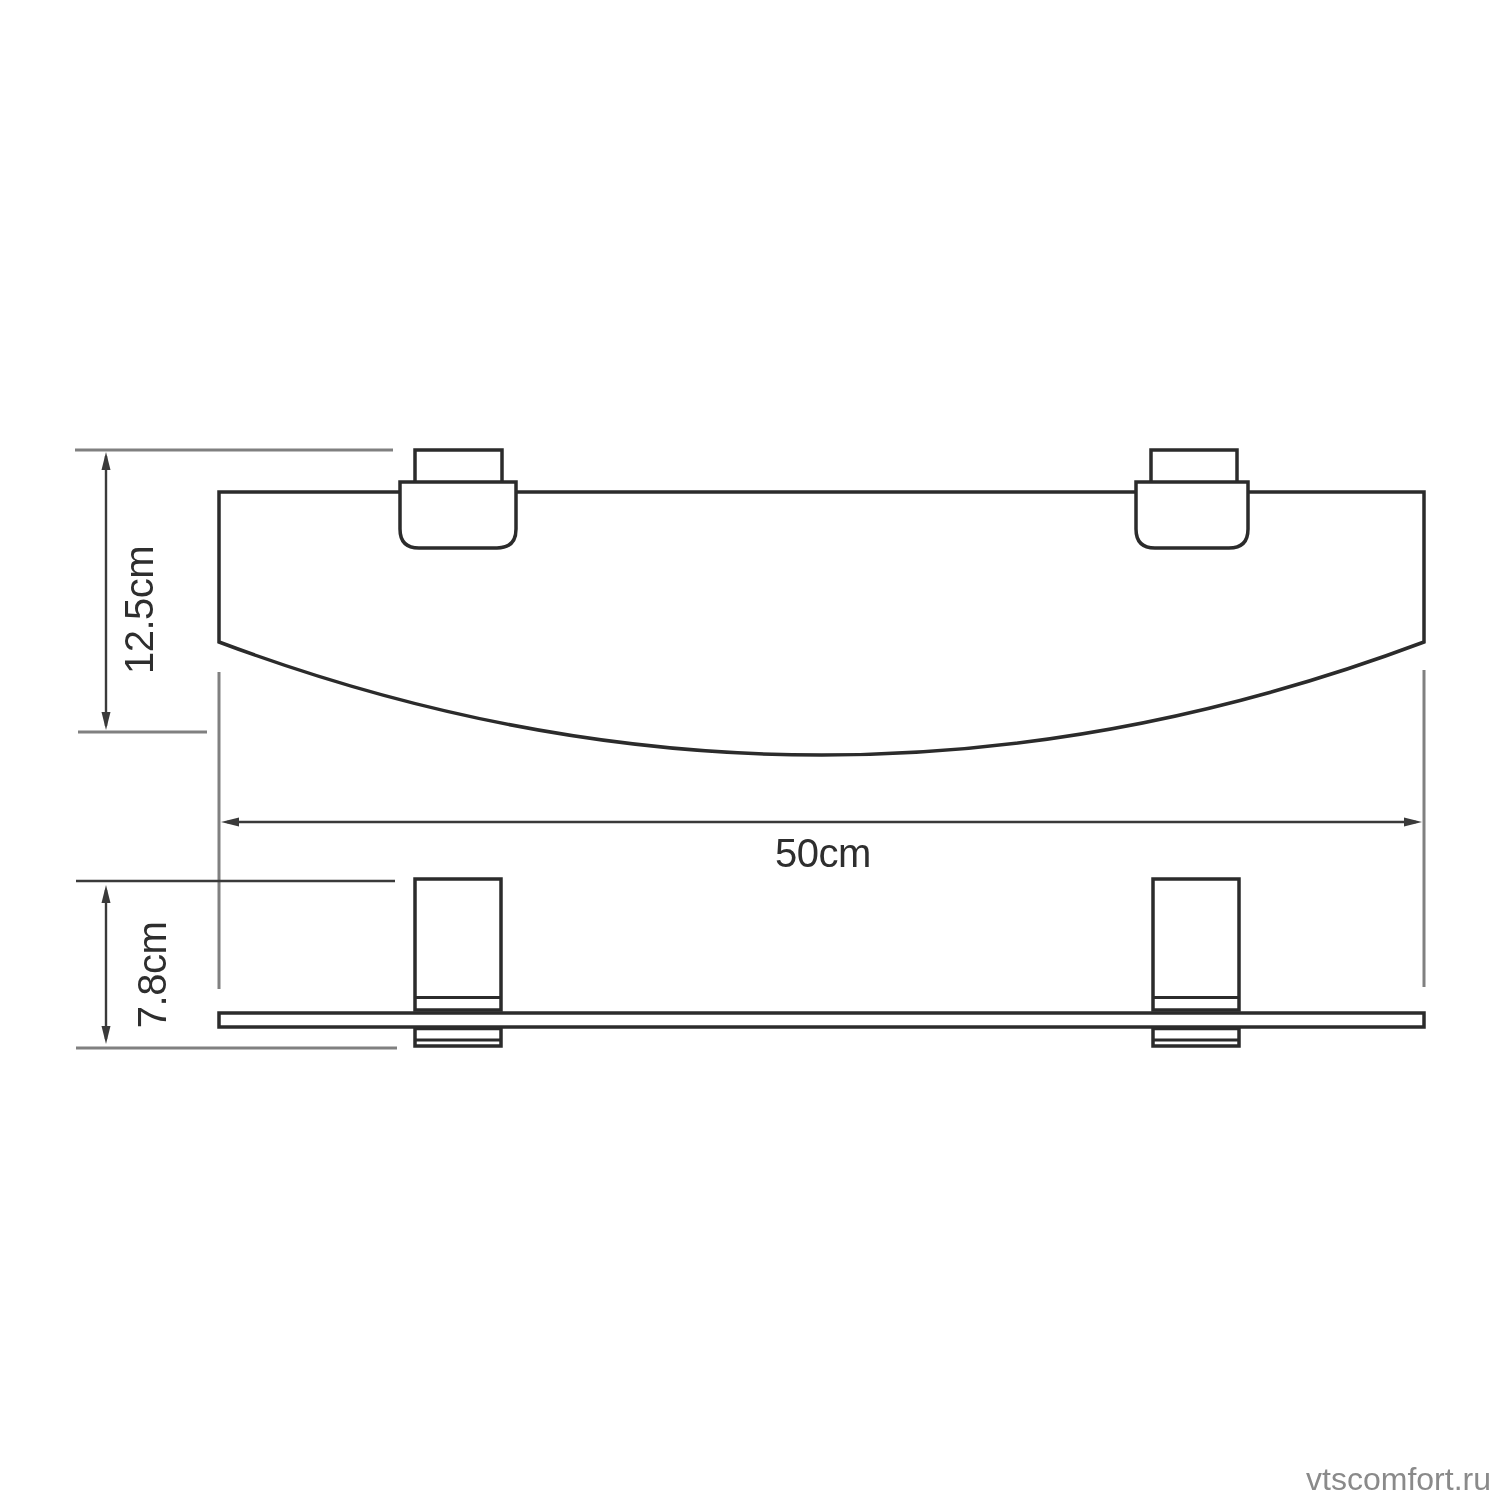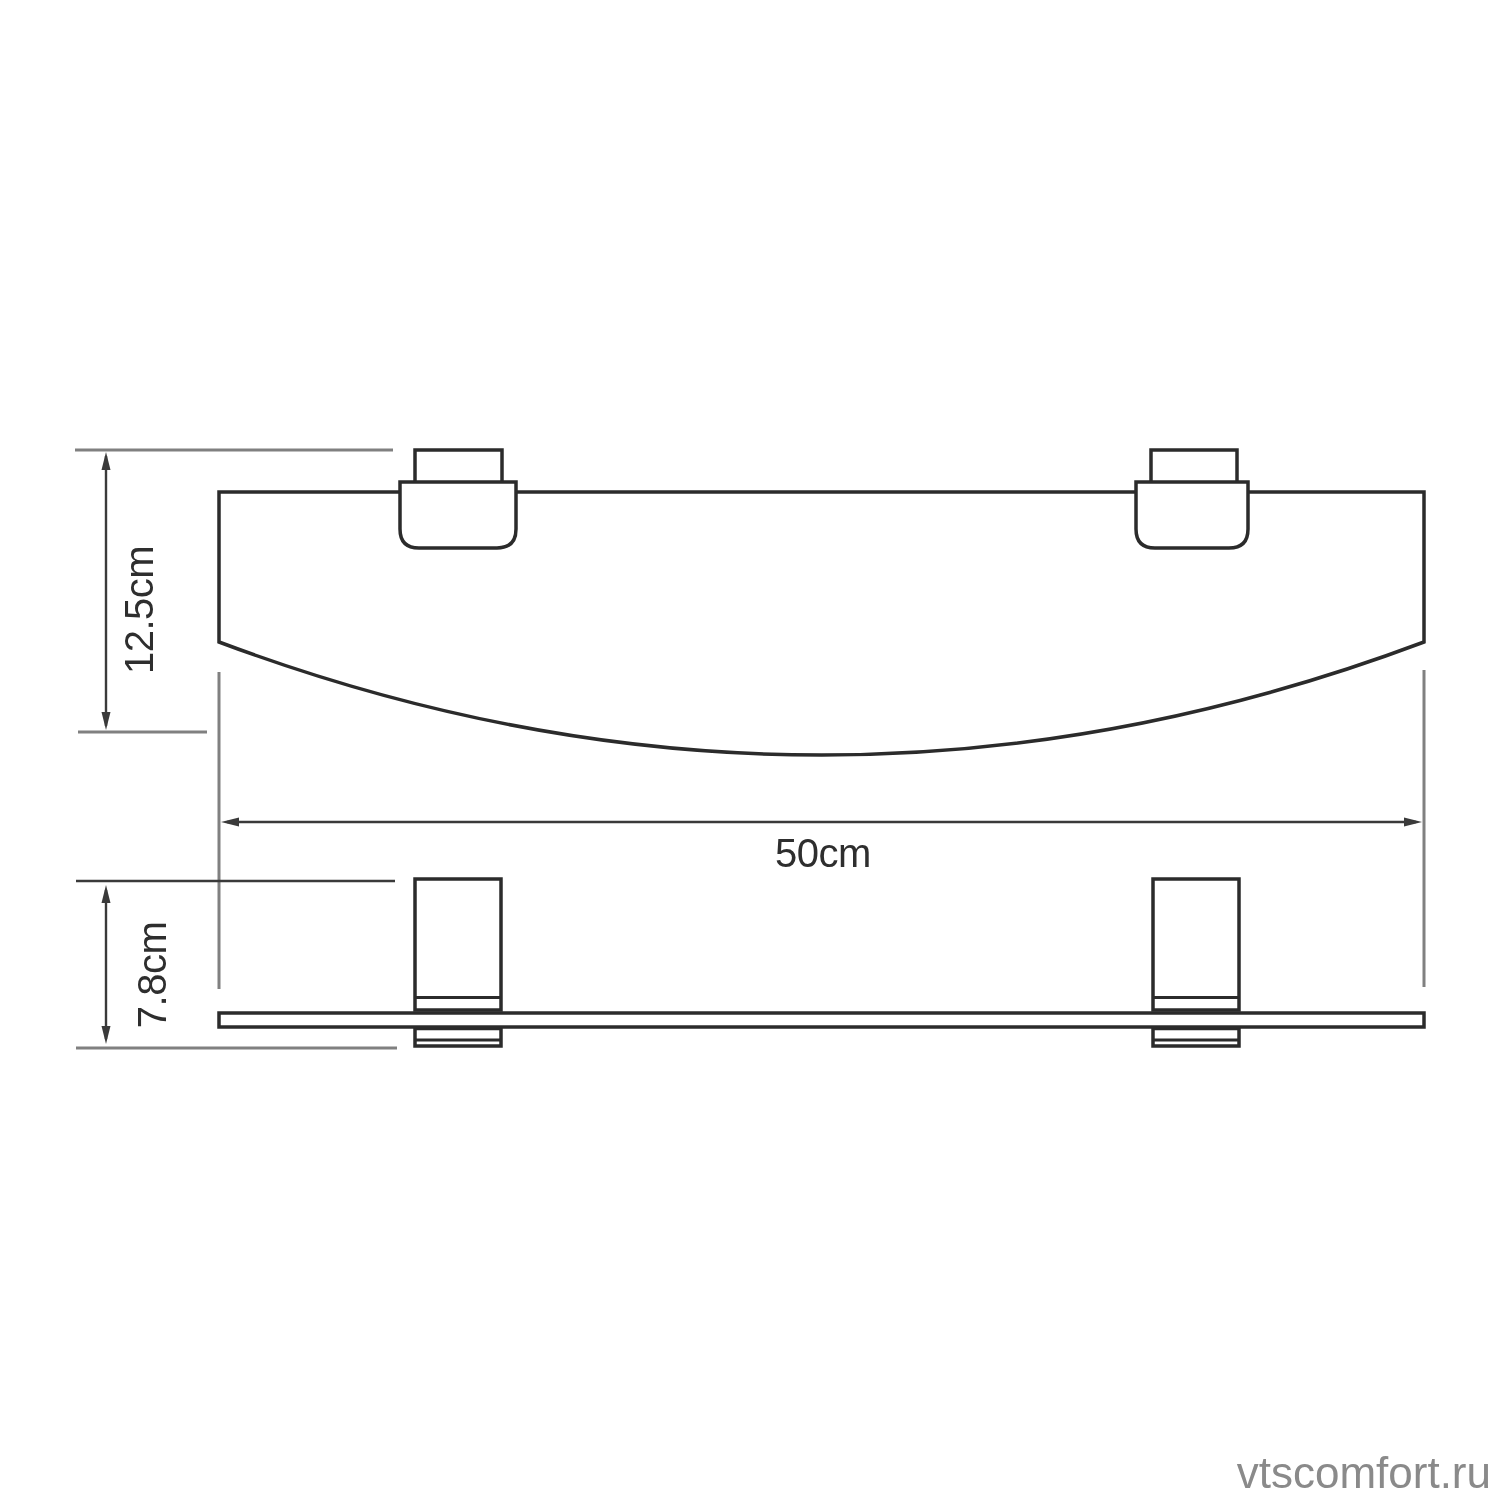--- a/index.html
+++ b/index.html
@@ -54,21 +54,21 @@
     font-family: "Liberation Sans", sans-serif;
     font-size: 40px;
     letter-spacing: -0.5px;
   }
 
   .watermark {
     position: absolute;
     right: 9px;
     bottom: 2px;
     font-family: "Liberation Sans", sans-serif;
-    font-size: 44px;
+    font-size: 32px;
     color: var(--watermark, #8a8a8a);
     letter-spacing: 0px;
     user-select: none;
   }
 </style>
 </head>
 <body>
 
 <div class="canvas">
 

